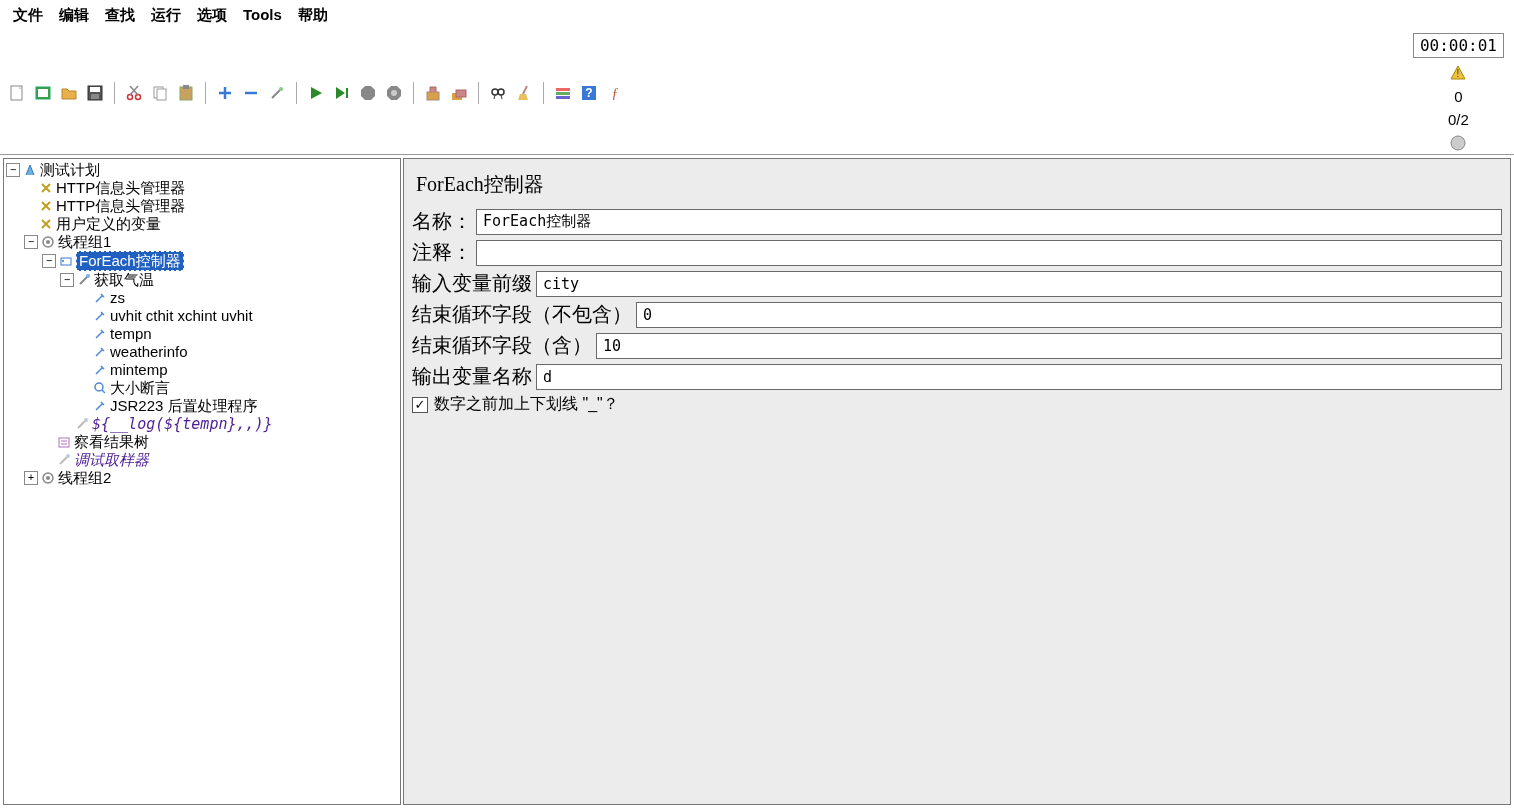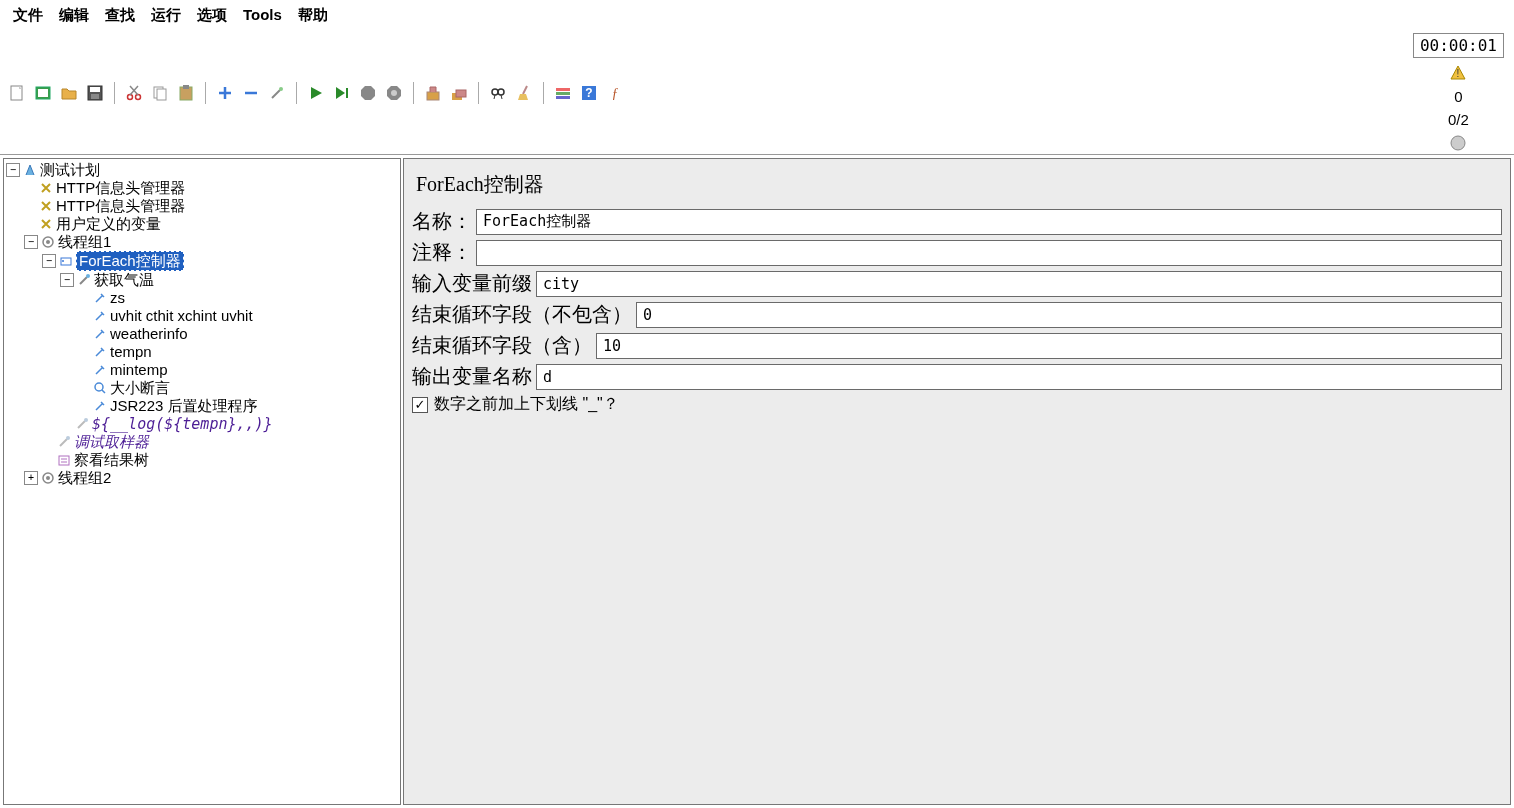--- a/index.html
+++ b/index.html
@@ -298,30 +298,30 @@
         </span>
         <span>uvhit cthit xchint uvhit</span>
       </div>
     <div class="tree-node lvl4">
         <span class="noexp"></span>
         <span class="tree-ic">
           <svg width="12" height="12">
             <path d="M2 10 L9 3 M7 2 L10 5" stroke="#4a8ad8" stroke-width="1.5"></path>
           </svg>
         </span>
+        <span>tempn</span>
+      </div>
+    <div class="tree-node lvl4">
+        <span class="noexp"></span>
+        <span class="tree-ic">
+          <svg width="12" height="12">
+            <path d="M2 10 L9 3 M7 2 L10 5" stroke="#4a8ad8" stroke-width="1.5"></path>
+          </svg>
+        </span>
         <span>weatherinfo</span>
-      </div>
-    <div class="tree-node lvl4">
-        <span class="noexp"></span>
-        <span class="tree-ic">
-          <svg width="12" height="12">
-            <path d="M2 10 L9 3 M7 2 L10 5" stroke="#4a8ad8" stroke-width="1.5"></path>
-          </svg>
-        </span>
-        <span>tempn</span>
       </div>
     <div class="tree-node lvl4">
         <span class="noexp"></span>
         <span class="tree-ic">
           <svg width="12" height="12">
             <path d="M2 10 L9 3 M7 2 L10 5" stroke="#4a8ad8" stroke-width="1.5"></path>
           </svg>
         </span>
         <span>mintemp</span>
       </div>
@@ -347,39 +347,39 @@
     <div class="tree-node lvl3 tree-gray">
         <span class="noexp"></span>
         <span class="tree-ic">
           <svg width="14" height="14">
             <path d="M3 11 L10 4" stroke="#bbb" stroke-width="2"></path>
             <circle cx="11" cy="3" r="2" fill="#bcd"></circle>
           </svg>
         </span>
         <span style="font-family:monospace">${__log(${tempn},,)}</span>
       </div>
+    <div class="tree-node lvl2">
+        <span class="noexp"></span>
+        <span class="tree-ic">
+          <svg width="14" height="14">
+            <rect x="2" y="3" width="10" height="9" fill="#fff" stroke="#b070c0"></rect>
+            <path d="M4 6 L10 6 M4 9 L10 9" stroke="#b070c0"></path>
+          </svg>
+        </span>
+        <span>察看结果树</span>
+      </div>
     <div class="tree-node lvl2 tree-gray">
         <span class="noexp"></span>
         <span class="tree-ic">
           <svg width="14" height="14">
             <path d="M3 11 L10 4" stroke="#bbb" stroke-width="2"></path>
             <circle cx="11" cy="3" r="2" fill="#bcd"></circle>
           </svg>
         </span>
         <span>调试取样器</span>
-      </div>
-    <div class="tree-node lvl2">
-        <span class="noexp"></span>
-        <span class="tree-ic">
-          <svg width="14" height="14">
-            <rect x="2" y="3" width="10" height="9" fill="#fff" stroke="#b070c0"></rect>
-            <path d="M4 6 L10 6 M4 9 L10 9" stroke="#b070c0"></path>
-          </svg>
-        </span>
-        <span>察看结果树</span>
       </div>
     <div class="tree-node lvl1">
       <span class="exp">+</span>
       <span class="tree-ic">
           <svg width="14" height="14">
             <circle cx="7" cy="7" r="5" fill="none" stroke="#888" stroke-width="1.5"></circle>
             <circle cx="7" cy="7" r="2" fill="#888"></circle>
           </svg>
         </span>
       <span>线程组2</span>

